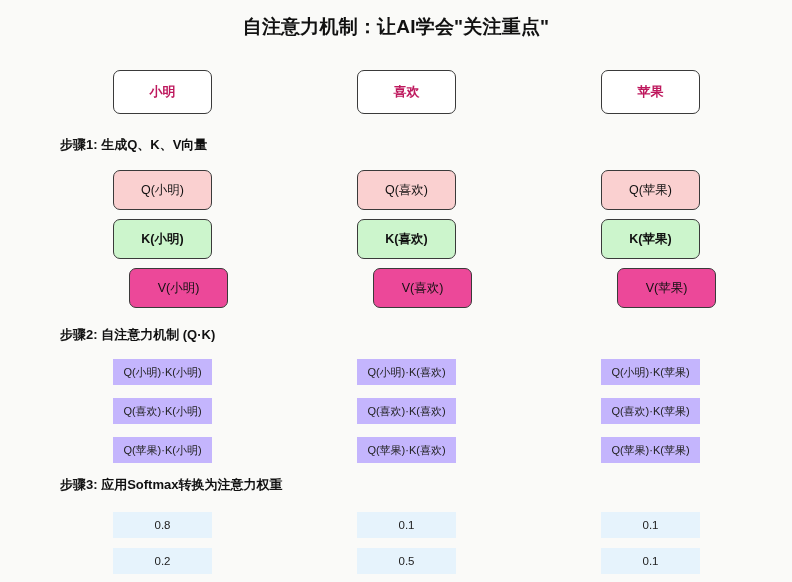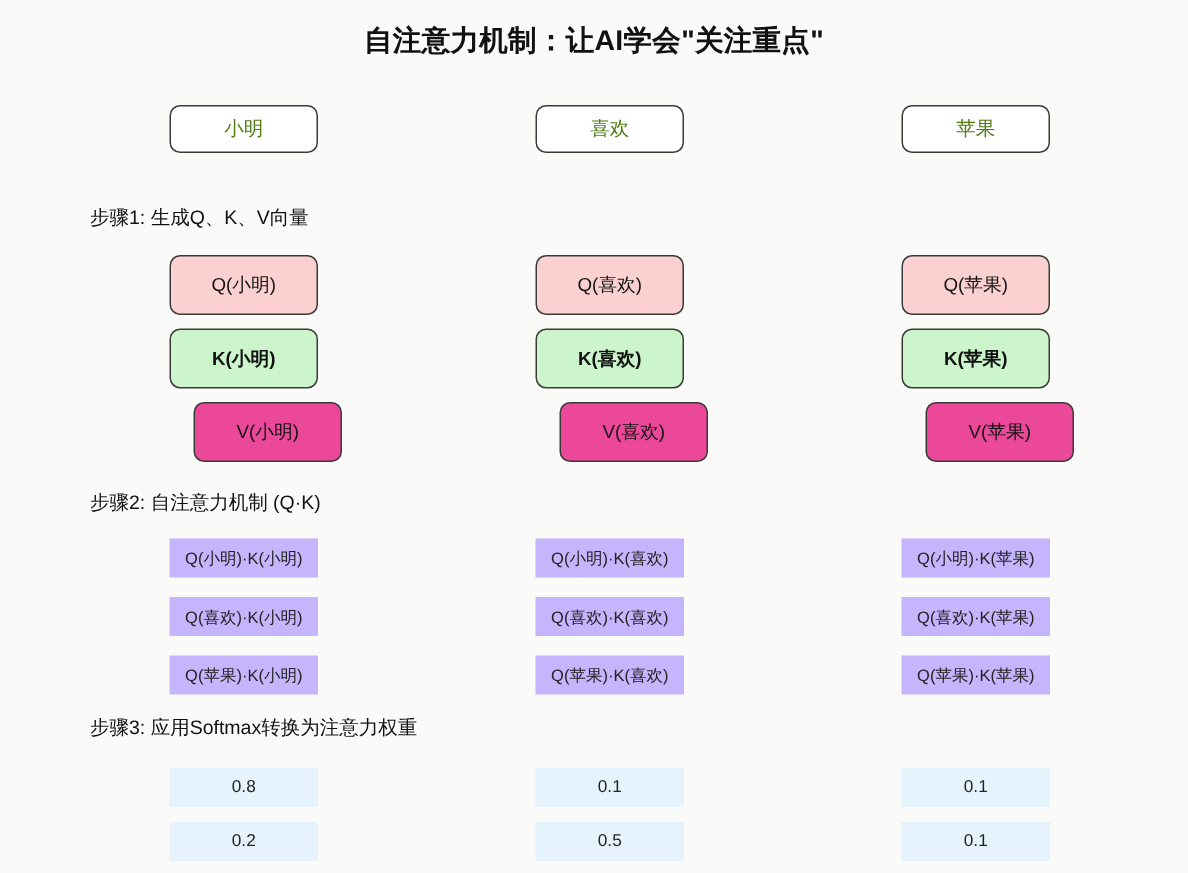--- a/index.html
+++ b/index.html
@@ -44,26 +44,27 @@
     justify-content: center;
     text-align: center;
   }
   
   .col0 { left: 113px; width: 99px; }
   .col1 { left: 357px; width: 99px; }
   .col2 { left: 601px; width: 99px; }
 
   
   .token-box {
-    height: 32px;
+    height: 44px;
     background: #ffffff;
     border: 1.6px solid #3a3a3a;
     border-radius: 7px;
     font-size: 13px;
-    color: #4d7c0f;
+    color: #be185d;
+    font-weight: bold;
   }
 
   
   .qkv-box {
     height: 40px;
     border: 1.6px solid #3a3a3a;
     border-radius: 7px;
     font-size: 12.5px;
     color: #111111;
   }
@@ -89,21 +90,21 @@
     border-radius: 0;
     font-size: 11.5px;
     color: #222222;
   }
 
   
   .step-label {
     position: absolute;
     left: 60px;
     font-size: 13px;
-    font-weight: normal;
+    font-weight: bold;
     color: #111111;
     white-space: nowrap;
   }
 </style>
 </head>
 <body>
 
 <div class="title">自注意力机制：让AI学会"关注重点"</div>
 
 <div class="row" style="top:70px;">

